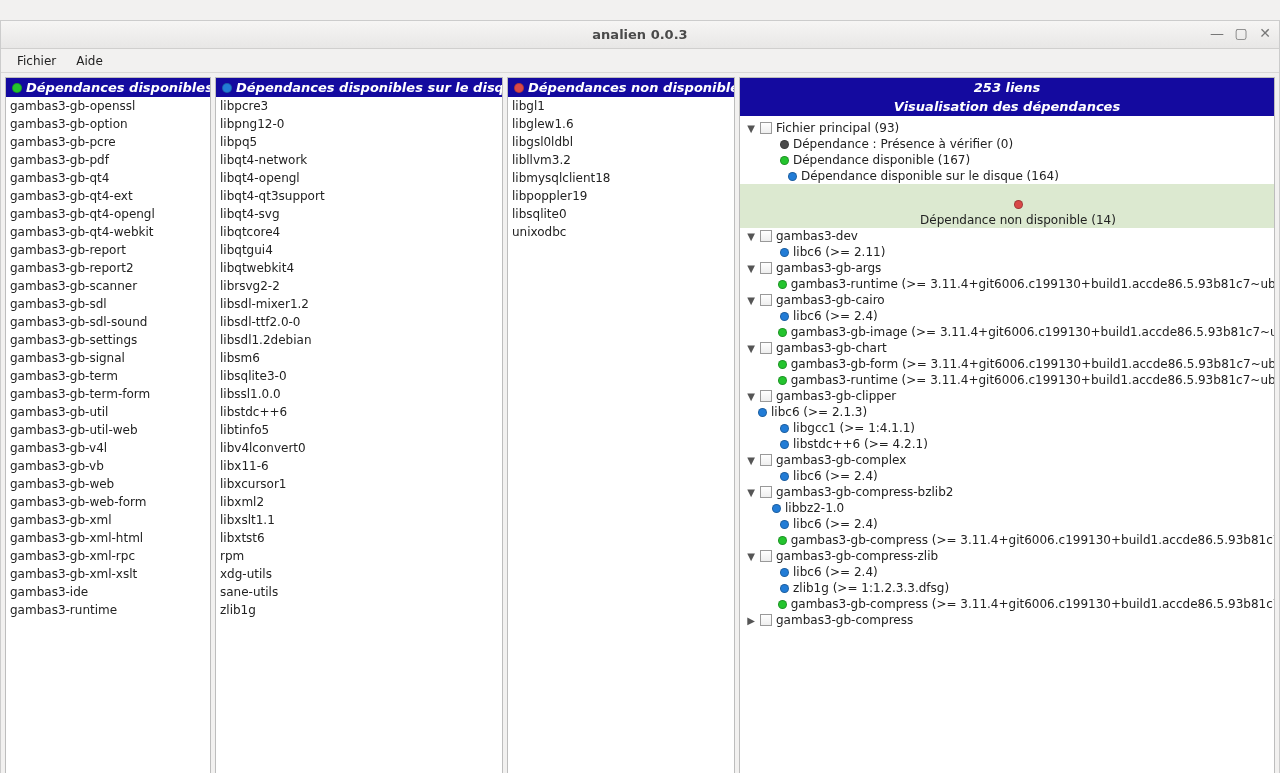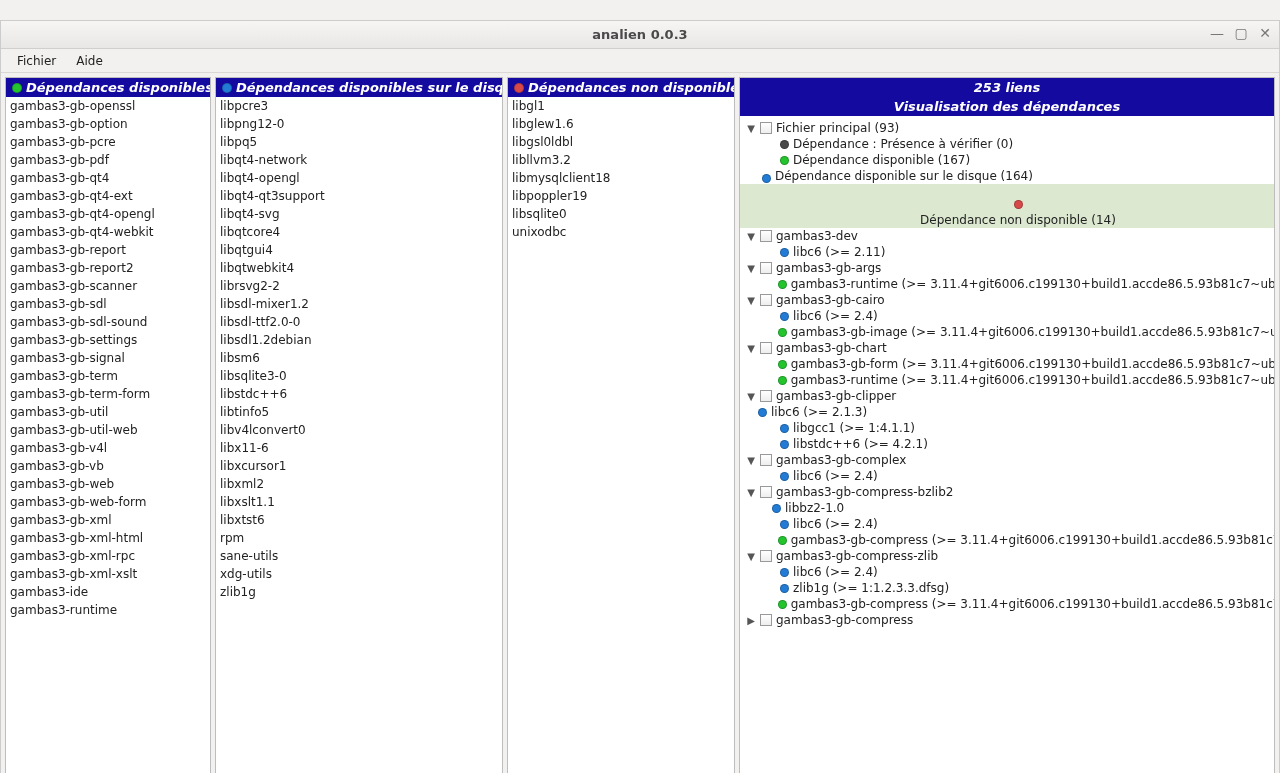--- a/index.html
+++ b/index.html
@@ -114,31 +114,32 @@
           <div>libqt4-svg</div>
           <div>libqtcore4</div>
           <div>libqtgui4</div>
           <div>libqtwebkit4</div>
           <div>librsvg2-2</div>
           <div>libsdl-mixer1.2</div>
           <div>libsdl-ttf2.0-0</div>
           <div>libsdl1.2debian</div>
           <div>libsm6</div>
           <div>libsqlite3-0</div>
+          <div>libssl1.0.0</div>
           <div>libstdc++6</div>
           <div>libtinfo5</div>
           <div>libv4lconvert0</div>
           <div>libx11-6</div>
           <div>libxcursor1</div>
           <div>libxml2</div>
           <div>libxslt1.1</div>
           <div>libxtst6</div>
           <div>rpm</div>
+          <div>xdg-utils</div>
           <div>sane-utils</div>
-          <div>xdg-utils</div>
           <div>zlib1g</div>
         </div>
     </div>
 
     <div class="panel list3">
       <div class="header-blue">
         <span class="bullet b-red"></span>
         <span>Dépendances non disponibles (8)</span>
       </div>
       <div class="list-body" id="list3">
@@ -168,21 +169,21 @@
             <div class="tree-row" style="padding-left: 26px;">
               <span class="twisty empty">▶</span>
               <span class="depbullet b-black"></span>
               <span>Dépendance : Présence à vérifier (0)</span>
             </div>
             <div class="tree-row" style="padding-left: 26px;">
               <span class="twisty empty">▶</span>
               <span class="depbullet b-green"></span>
               <span>Dépendance disponible (167)</span>
             </div>
-            <div class="tree-row" style="padding-left: 8px; align-items: flex-end;">
+            <div class="tree-row" style="padding-left: 34px;">
               <span class="twisty empty">▶</span>
               <span class="depbullet b-blue"></span>
               <span>Dépendance disponible sur le disque (164)</span>
             </div>
             <div class="tree-row selected" style="padding-left: 26px; flex-direction: column;">
               <span class="twisty empty">▶</span>
               <span class="depbullet b-red"></span>
               <span>Dépendance non disponible (14)</span>
             </div>
             <div class="tree-row" style="padding-left: 6px;">

